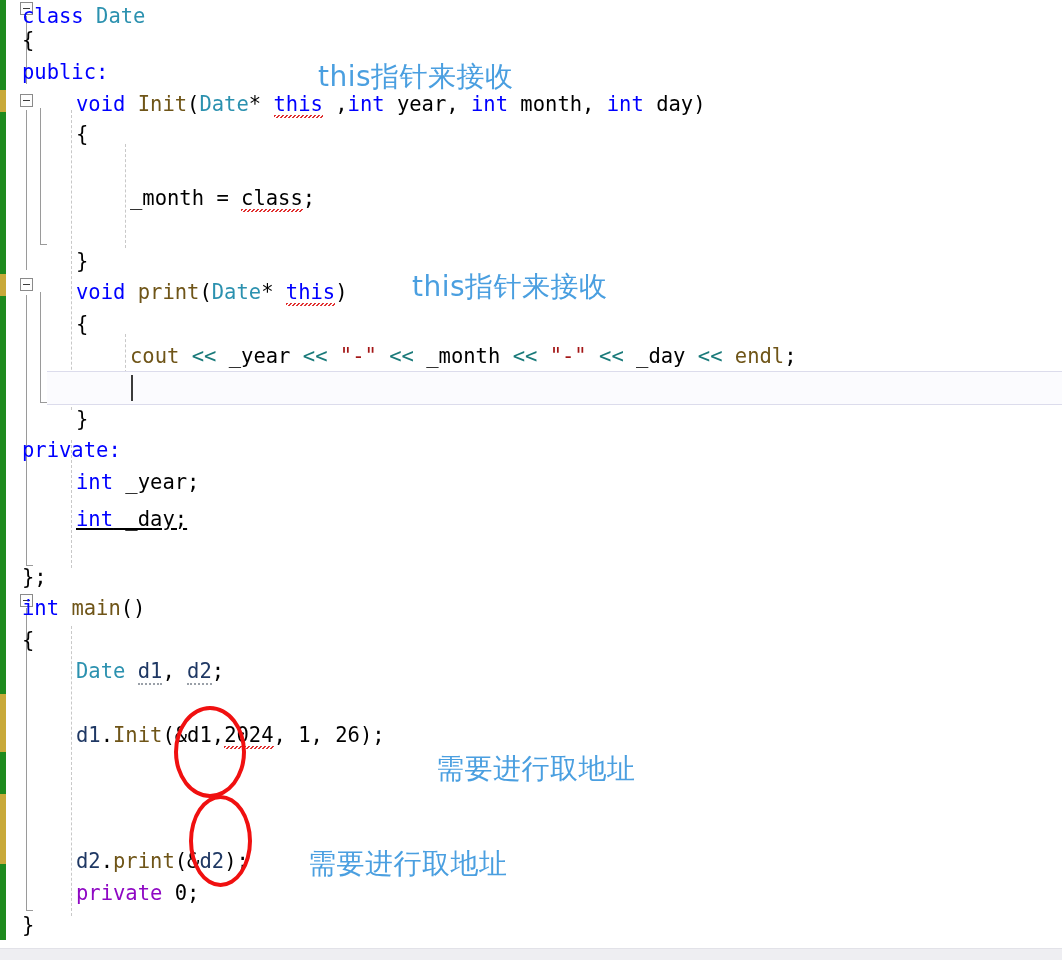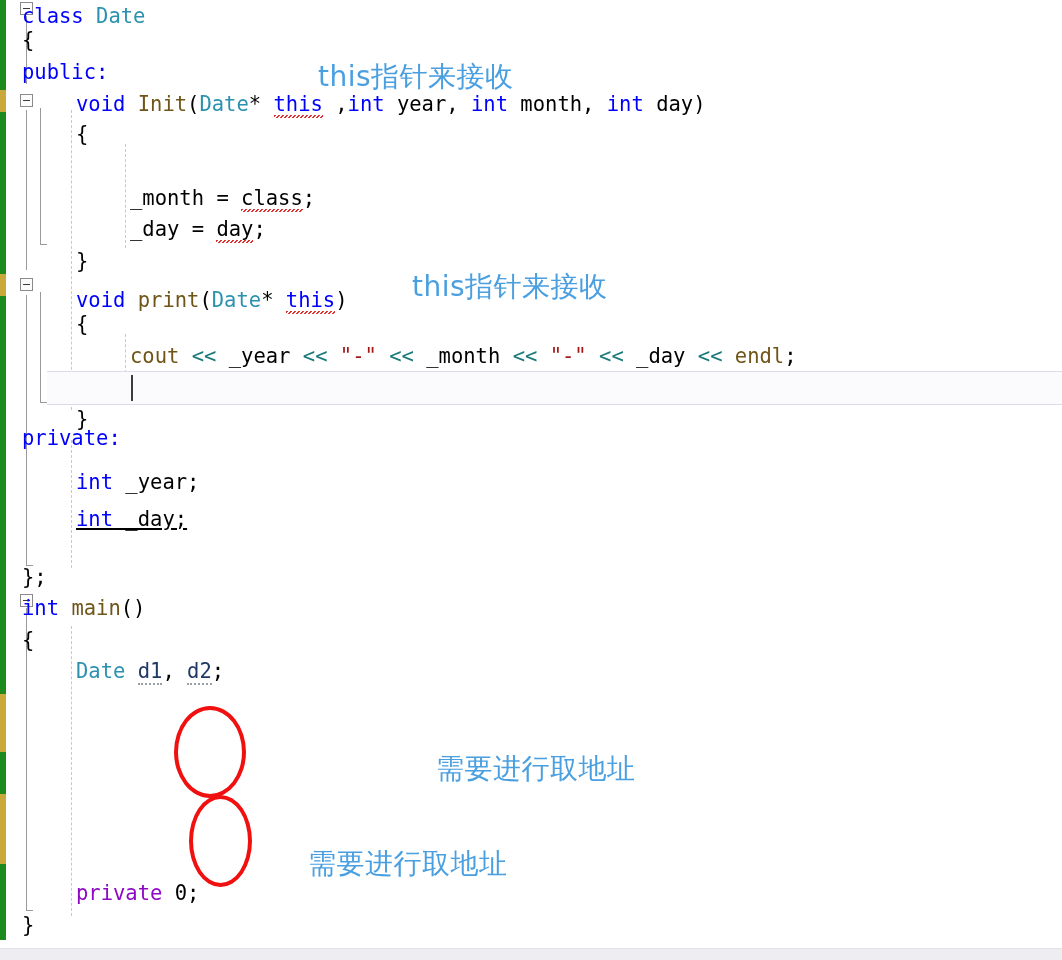--- a/index.html
+++ b/index.html
@@ -205,50 +205,51 @@
 
     <div class="line" style="top:56px;  left:22px;"><span class="kw">public:</span></div>
 
     <div class="line" style="top:88px;  left:76px;"><span class="kw">void</span><span class="plain"> </span><span class="fn">Init</span><span class="plain">(</span><span class="type">Date</span><span class="plain">* </span><span class="kw sq">this</span><span class="plain"> ,</span><span class="kw">int</span><span class="plain"> year, </span><span class="kw">int</span><span class="plain"> month, </span><span class="kw">int</span><span class="plain"> day)</span></div>
 
     <div class="line" style="top:118px; left:76px;"><span class="plain">{</span></div>
 
 
     <div class="line" style="top:182px; left:130px;"><span class="plain">_month = </span><span class="plain sq">class</span><span class="plain">;</span></div>
 
-    <div class="line" style="top:213px; left:130px;"><span class="plain">_day = </span><span class="plain sq">day</span><span class="plain">;</span></div>
 
     <div class="line" style="top:245px; left:76px;"><span class="plain">}</span></div>
 
-    <div class="line" style="top:276px; left:76px;margin-top:8px;"><span class="kw">void</span><span class="plain"> </span><span class="fn">print</span><span class="plain">(</span><span class="type">Date</span><span class="plain">* </span><span class="kw sq">this</span><span class="plain">)</span></div>
+    <div class="line" style="top:276px; left:76px;"><span class="kw">void</span><span class="plain"> </span><span class="fn">print</span><span class="plain">(</span><span class="type">Date</span><span class="plain">* </span><span class="kw sq">this</span><span class="plain">)</span></div>
 
     <div class="line" style="top:308px; left:76px;"><span class="plain">{</span></div>
 
     <div class="line" style="top:340px; left:130px;"><span class="io">cout</span><span class="plain"> </span><span class="op">&lt;&lt;</span><span class="plain"> _year </span><span class="op">&lt;&lt;</span><span class="plain"> </span><span class="str">"-"</span><span class="plain"> </span><span class="op">&lt;&lt;</span><span class="plain"> _month </span><span class="op">&lt;&lt;</span><span class="plain"> </span><span class="str">"-"</span><span class="plain"> </span><span class="op">&lt;&lt;</span><span class="plain"> _day </span><span class="op">&lt;&lt;</span><span class="plain"> </span><span class="io">endl</span><span class="plain">;</span></div>
 
     <div class="line" style="top:403px; left:76px;"><span class="plain">}</span></div>
 
-    <div class="line" style="top:422px; left:22px;"><span class="kw">private:</span></div>
+    <div class="line" style="top:434px; left:22px;"><span class="kw">private:</span></div>
 
     <div class="line" style="top:466px; left:76px;"><span class="kw">int</span><span class="plain"> _year;</span></div>
 
 
     <div class="line" style="top:503px; left:76px;text-decoration:underline;"><span class="kw">int</span><span class="plain"> _day;</span></div>
 
     <div class="line" style="top:561px; left:22px;"><span class="plain">};</span></div>
 
     <div class="line" style="top:592px; left:22px;"><span class="kw">int</span><span class="plain"> </span><span class="fn">main</span><span class="plain">()</span></div>
 
     <div class="line" style="top:624px; left:22px;"><span class="plain">{</span></div>
 
     <div class="line" style="top:655px; left:76px;"><span class="type">Date</span><span class="plain"> </span><span class="var dotu">d1</span><span class="plain">, </span><span class="var dotu">d2</span><span class="plain">;</span></div>
 
-
-
-
+    <div class="line" style="top:719px; left:76px;"><span class="var">d1</span><span class="plain">.</span><span class="fn">Init</span><span class="plain">(&amp;d1,</span><span class="plain sq">2024</span><span class="plain">, 1, 26);</span></div>
+
+
+
+    <div class="line" style="top:845px; left:76px;"><span class="var">d2</span><span class="plain">.</span><span class="fn">print</span><span class="plain">(&amp;</span><span class="var">d2</span><span class="plain">);</span></div>
 
     <div class="line" style="top:877px; left:76px;"><span class="ctrl">private</span><span class="plain"> 0;</span></div>
 
     <div class="line" style="top:909px; left:22px;"><span class="plain">}</span></div>
 
   </div>
 
   <div class="ellipse" style="left:174px; top:706px; width:72px;  height:92px;"></div>
   <div class="ellipse" style="left:189px; top:795px; width:63px;  height:92px;"></div>
 

